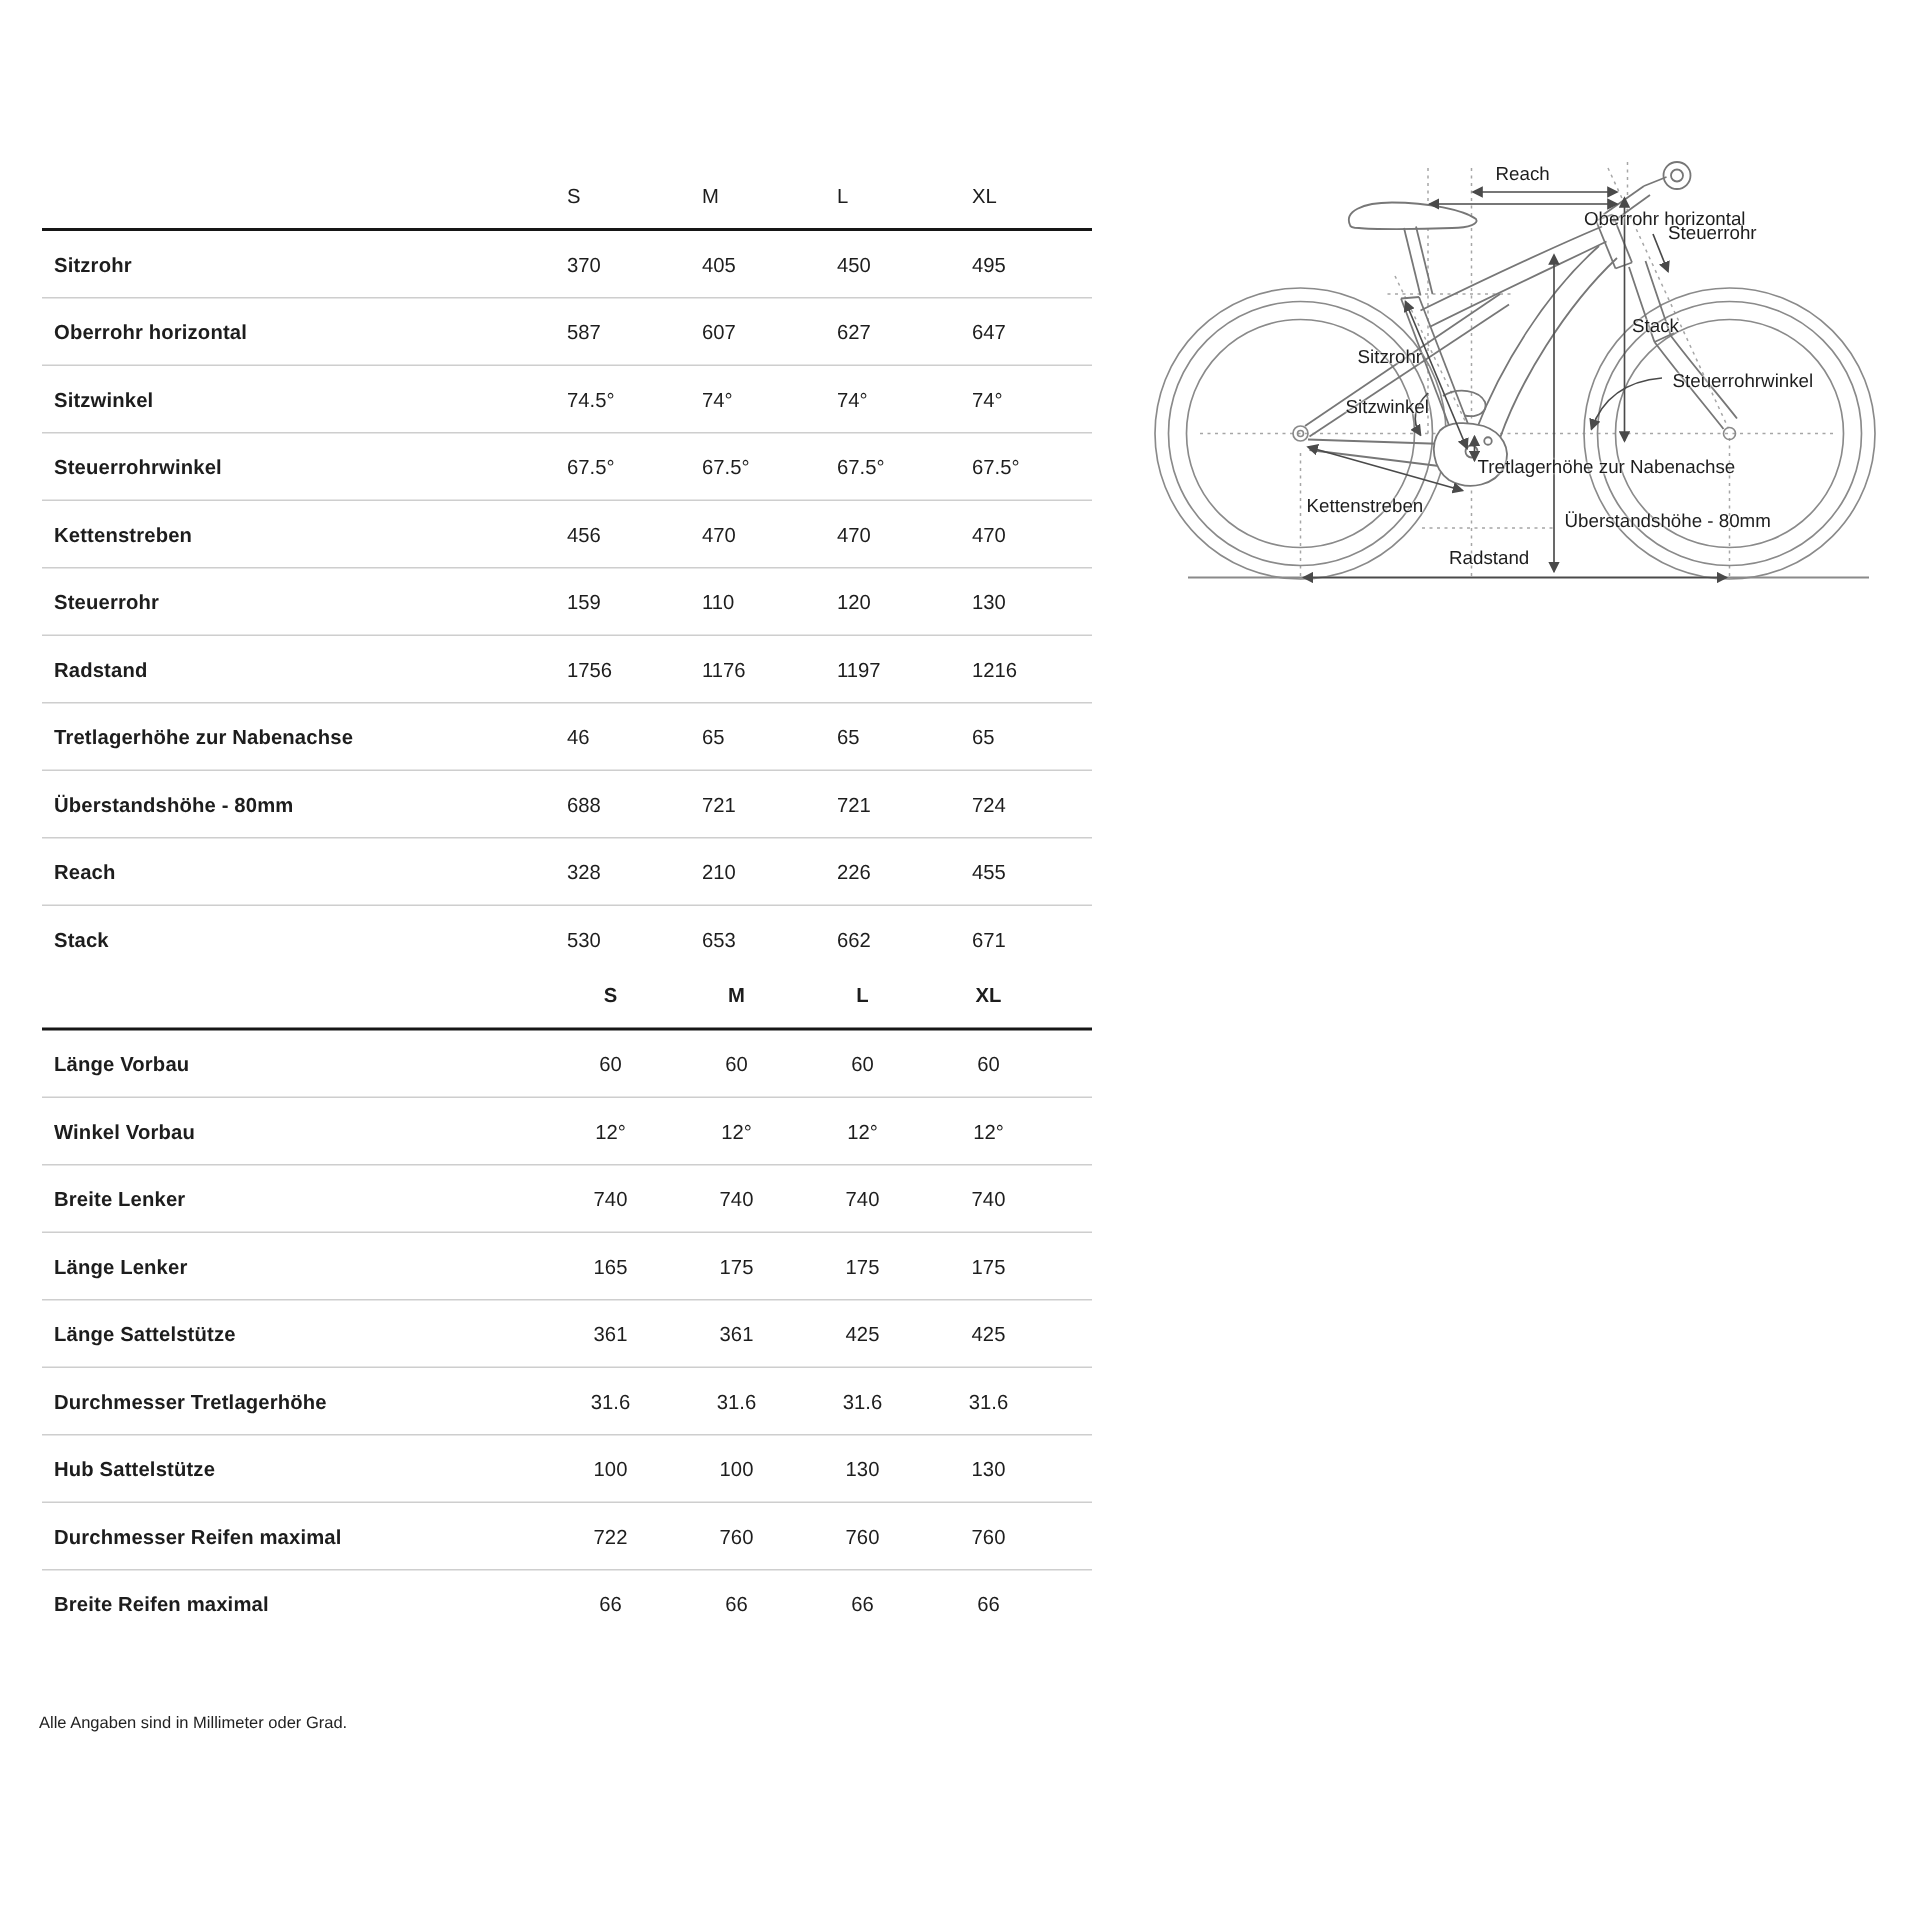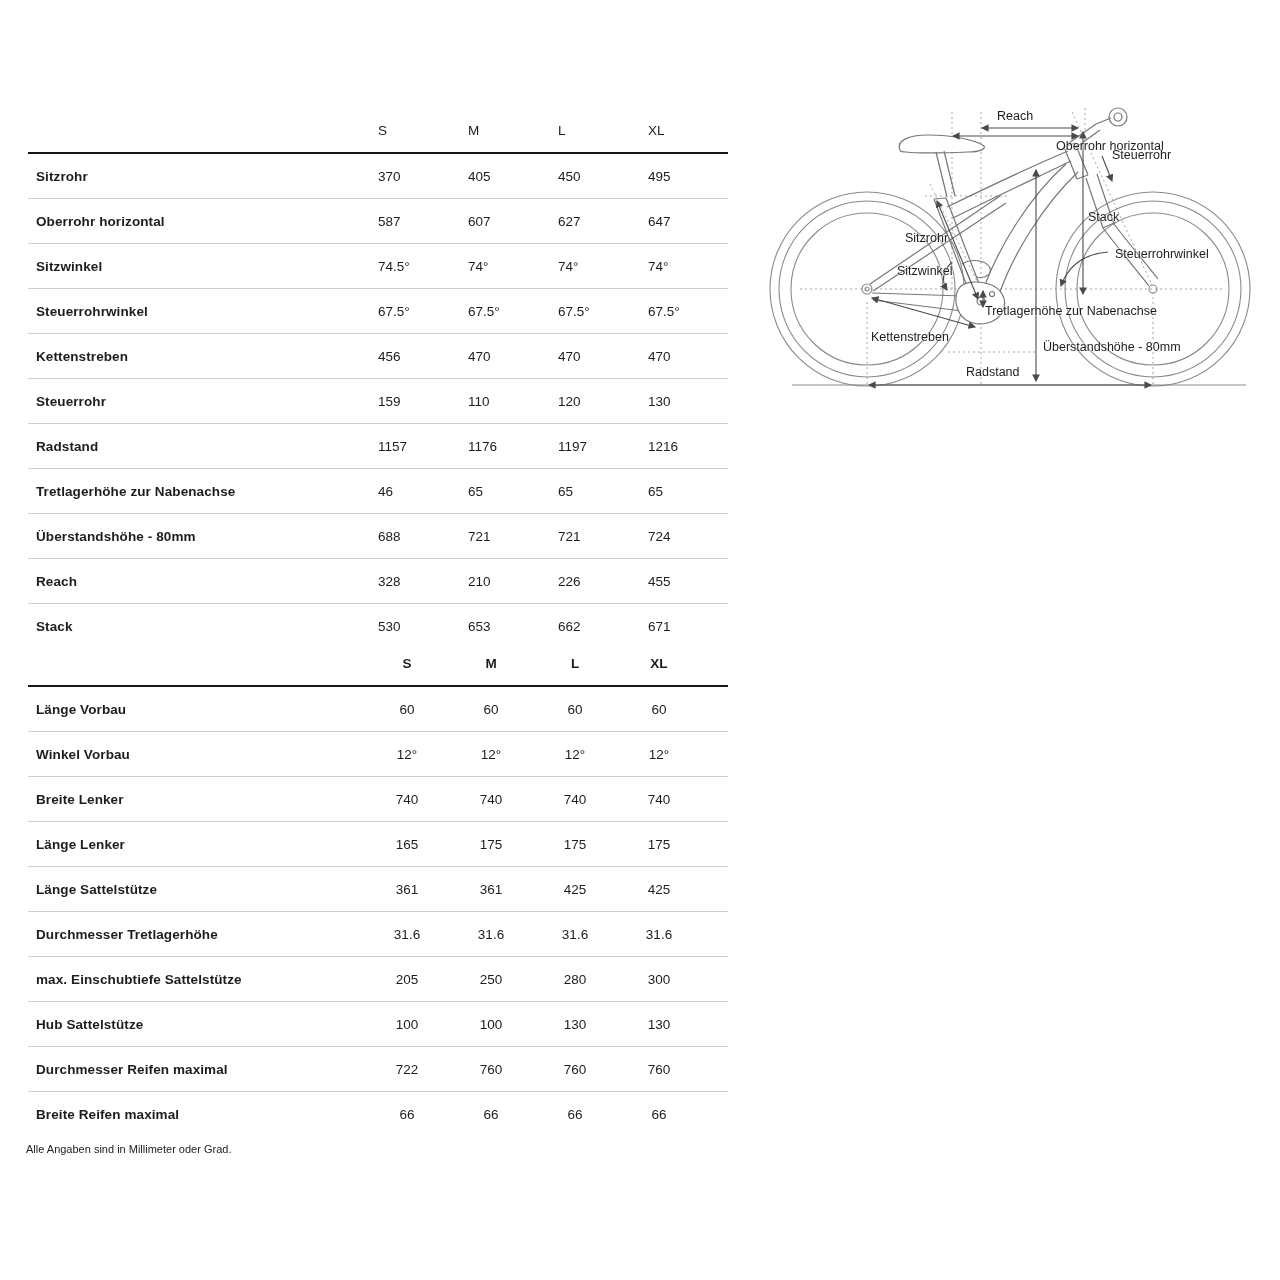--- a/index.html
+++ b/index.html
@@ -77,21 +77,21 @@
     </div>
     <div class="row">
       <div class="lbl">Steuerrohr</div>
       <div class="val">159</div>
       <div class="val">110</div>
       <div class="val">120</div>
       <div class="val">130</div>
     </div>
     <div class="row">
       <div class="lbl">Radstand</div>
-      <div class="val">1157</div>
+      <div class="val">1756</div>
       <div class="val">1176</div>
       <div class="val">1197</div>
       <div class="val">1216</div>
     </div>
     <div class="row">
       <div class="lbl">Tretlagerhöhe zur Nabenachse</div>
       <div class="val">46</div>
       <div class="val">65</div>
       <div class="val">65</div>
       <div class="val">65</div>
@@ -161,27 +161,20 @@
       <div class="val">361</div>
       <div class="val">425</div>
       <div class="val">425</div>
     </div>
     <div class="row">
       <div class="lbl">Durchmesser Tretlagerhöhe</div>
       <div class="val">31.6</div>
       <div class="val">31.6</div>
       <div class="val">31.6</div>
       <div class="val">31.6</div>
-    </div>
-    <div class="row">
-      <div class="lbl">max. Einschubtiefe Sattelstütze</div>
-      <div class="val">205</div>
-      <div class="val">250</div>
-      <div class="val">280</div>
-      <div class="val">300</div>
     </div>
     <div class="row">
       <div class="lbl">Hub Sattelstütze</div>
       <div class="val">100</div>
       <div class="val">100</div>
       <div class="val">130</div>
       <div class="val">130</div>
     </div>
     <div class="row">
       <div class="lbl">Durchmesser Reifen maximal</div>

